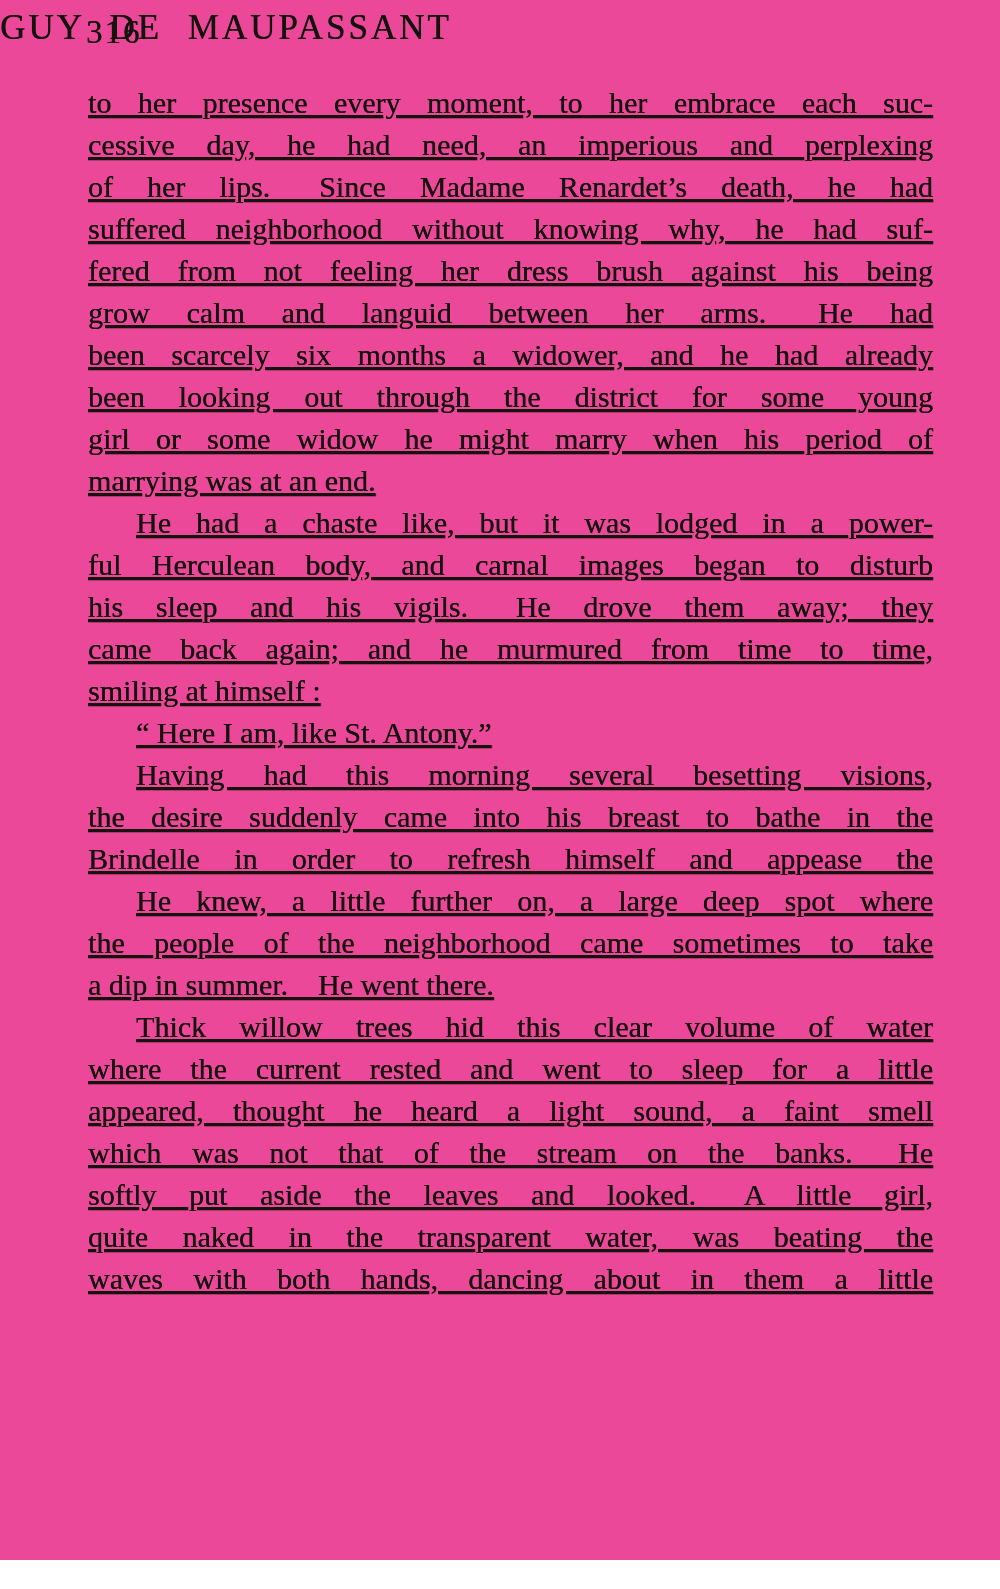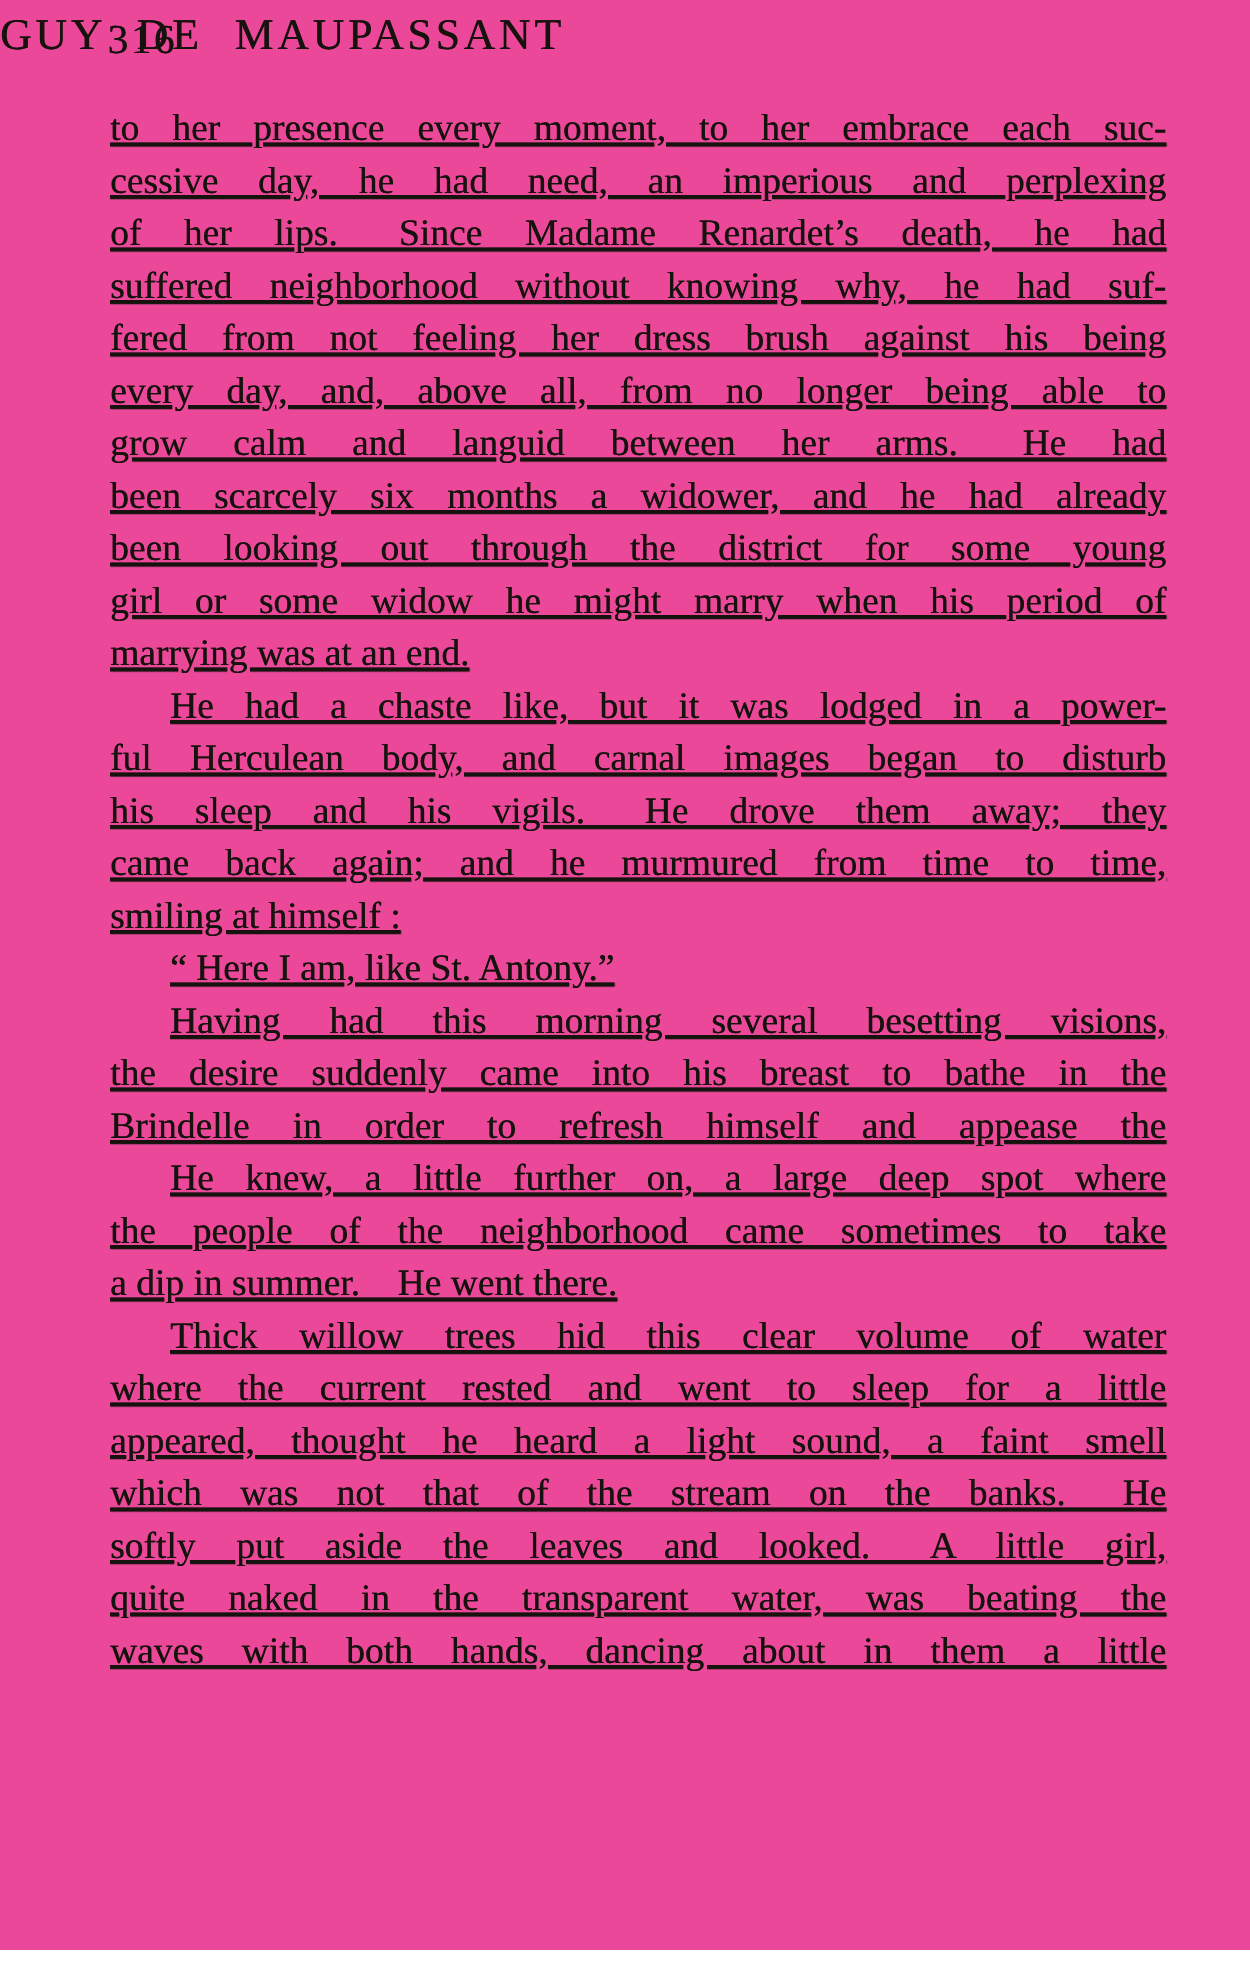--- a/index.html
+++ b/index.html
@@ -60,21 +60,20 @@
     <span class="page-number">316</span>
     <span class="running-title">GUY DE MAUPASSANT</span>
   </div>
   <div class="page-body">
       <div class="para">
         <div class="line">to her presence every moment, to her embrace each suc-</div>
         <div class="line">cessive day, he had need, an imperious and perplexing</div>
         <div class="line">of her lips.  Since Madame Renardet’s death, he had</div>
         <div class="line">suffered neighborhood without knowing why, he had suf-</div>
         <div class="line">fered from not feeling her dress brush against his being</div>
-        <div class="line">every day, and, above all, from no longer being able to</div>
         <div class="line">grow calm and languid between her arms.  He had</div>
         <div class="line">been scarcely six months a widower, and he had already</div>
         <div class="line">been looking out through the district for some young</div>
         <div class="line">girl or some widow he might marry when his period of</div>
         <div class="line flush">marrying was at an end.</div>
       </div>
       <div class="para">
         <div class="line indent">He had a chaste like, but it was lodged in a power-</div>
         <div class="line">ful Herculean body, and carnal images began to disturb</div>
         <div class="line">his sleep and his vigils.  He drove them away; they</div>

